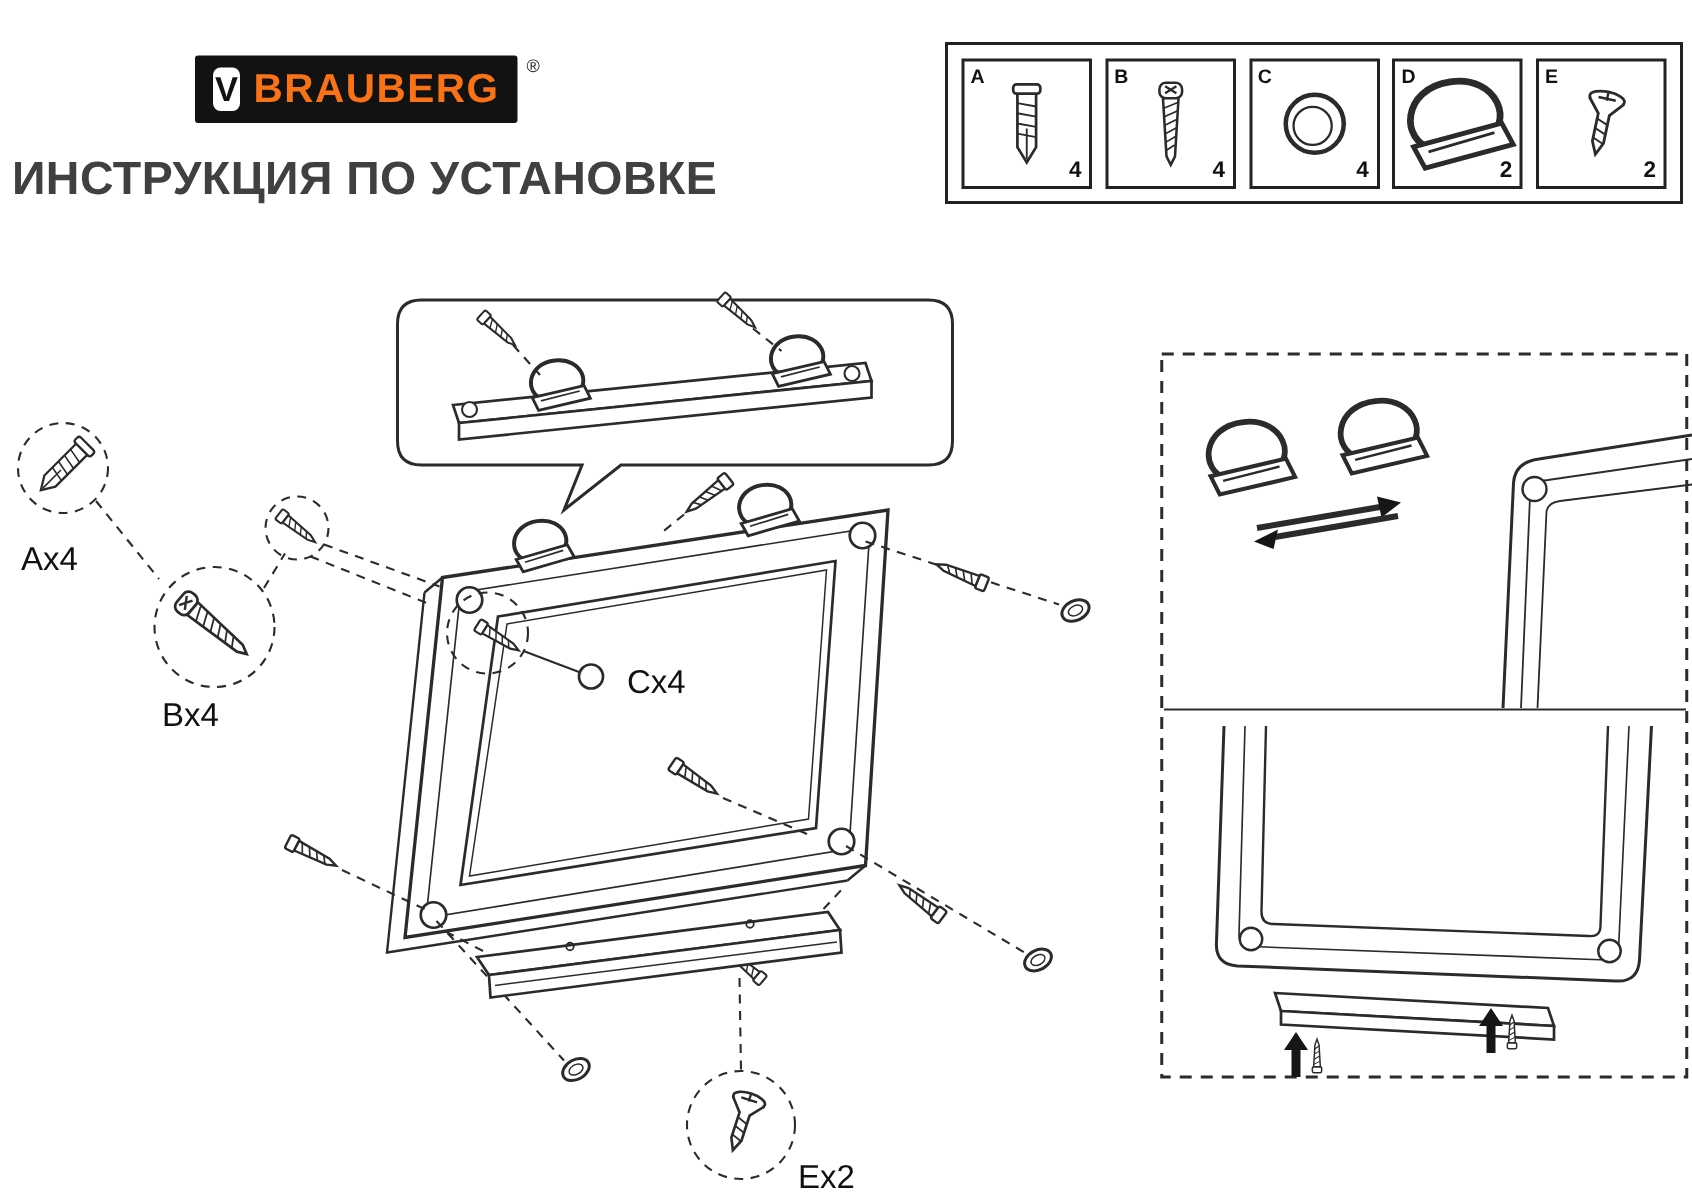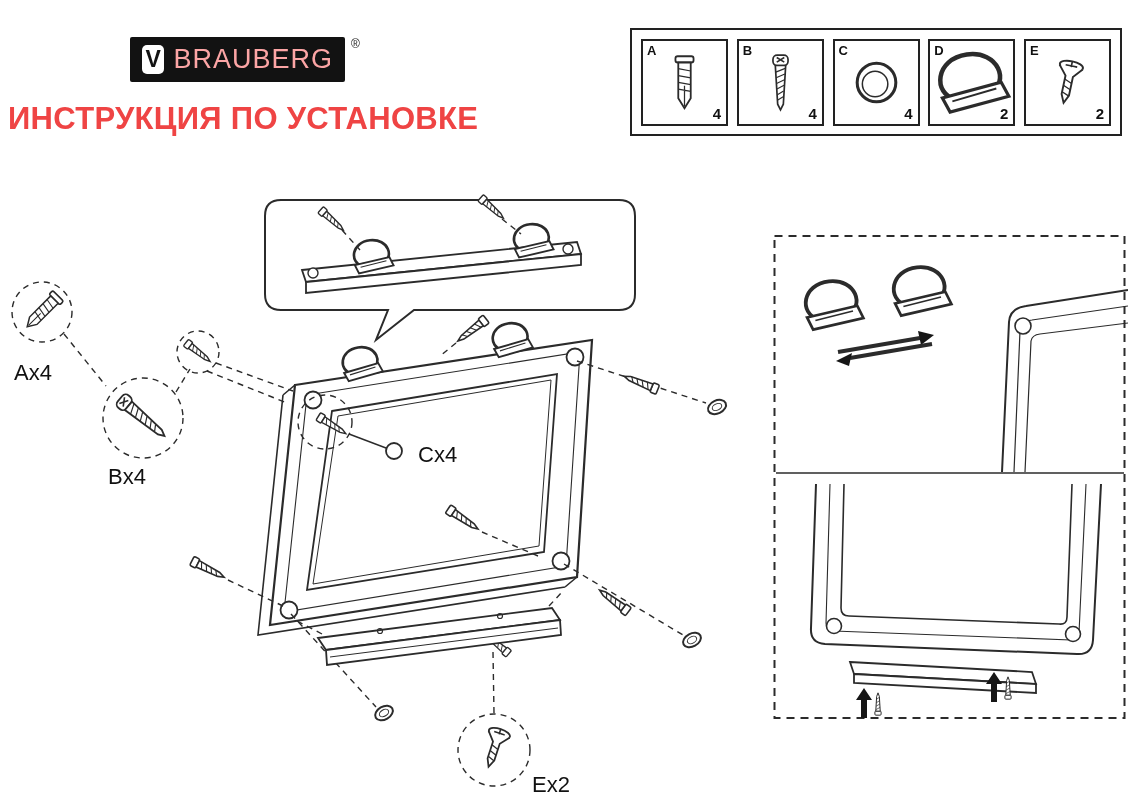--- a/index.html
+++ b/index.html
@@ -11,25 +11,25 @@
   .logo {
     position:absolute; left:130px; top:37px; width:215px; height:45px;
     background:#121212; display:flex; align-items:center; gap:9px;
     padding:0 12px; box-sizing:border-box; border-radius:2px;
   }
   .logo-badge {
     width:29px; height:29px; background:#fff; border-radius:5px;
     display:flex; align-items:center; justify-content:center;
     font-weight:bold; font-size:23px; color:#121212; line-height:1;
   }
-  .logo-text { color:#fca5a5; font-weight:normal; font-size:27px; letter-spacing:1px; }
+  .logo-text { color:#f97316; font-weight:bold; font-size:27px; letter-spacing:1px; }
   .reg { position:absolute; left:351px; top:37px; font-size:12px; color:#222; }
   .title {
     position:absolute; left:8px; top:101px; font-size:31px; font-weight:600;
-    letter-spacing:0.3px; color:#ef4444; white-space:nowrap;
+    letter-spacing:0.3px; color:#404040; white-space:nowrap;
   }
   
   .parts {
     position:absolute; left:630px; top:28px; width:492px; height:108px;
     border:2px solid #222; box-sizing:border-box; background:#fff;
     display:flex; align-items:center; justify-content:space-between; padding:0 9px;
   }
   .part-cell {
     position:relative; width:87px; height:87px; border:2px solid #222;
     box-sizing:border-box; background:#fff;

